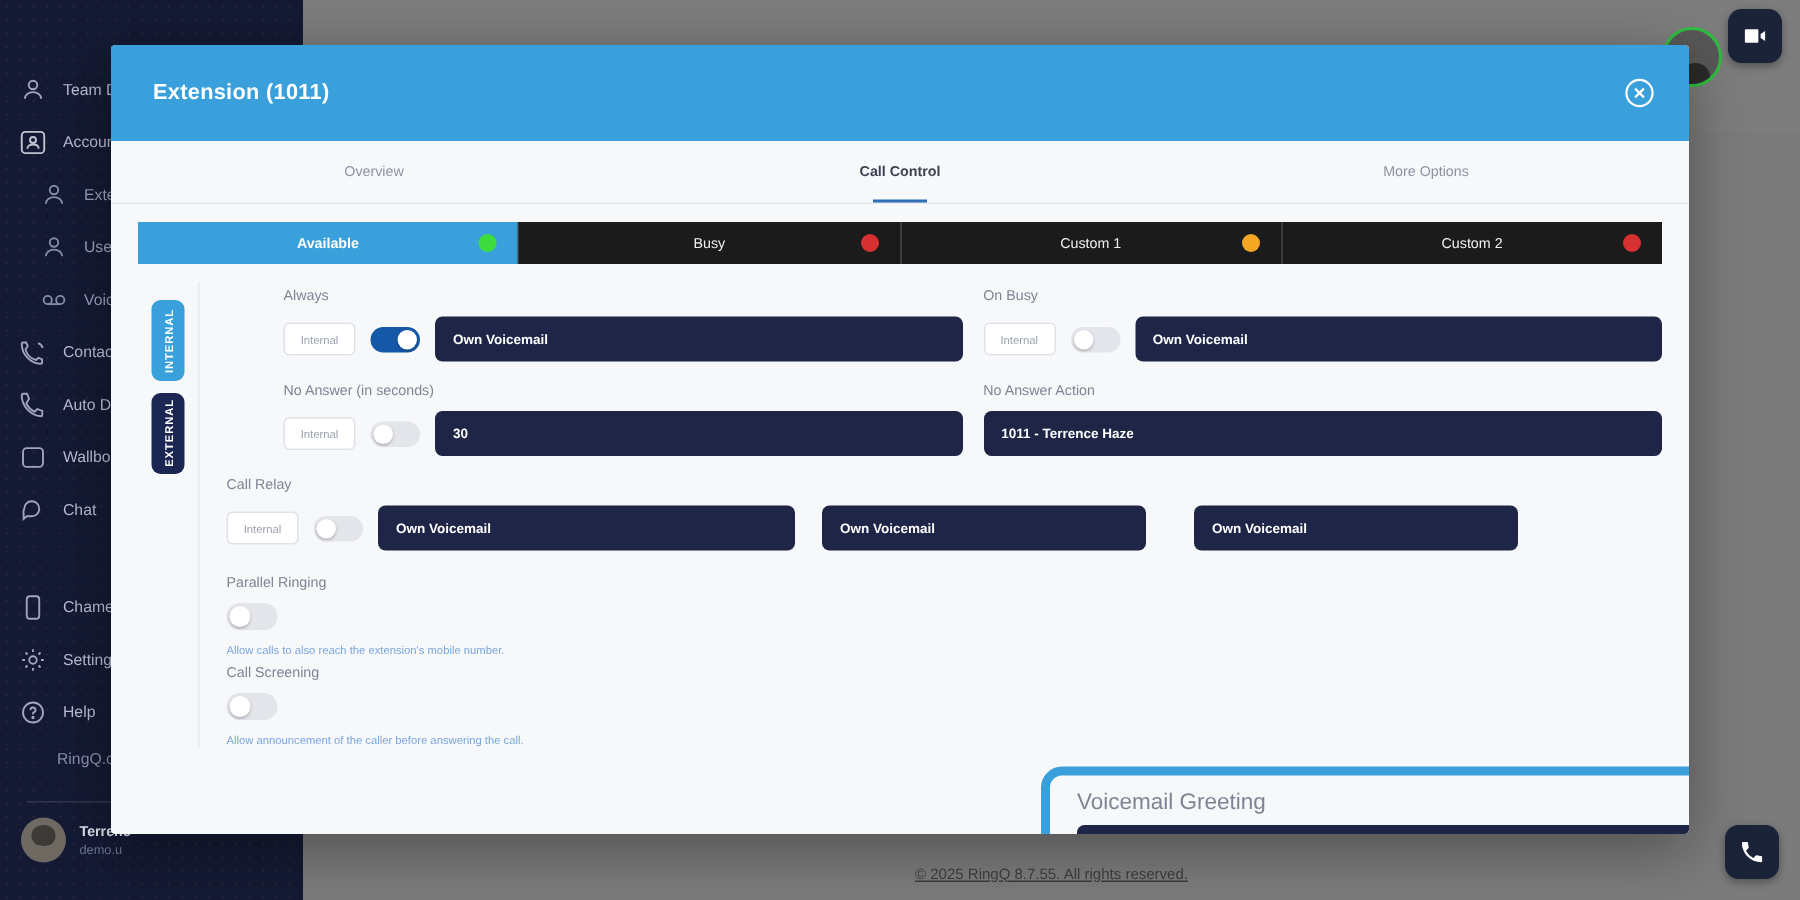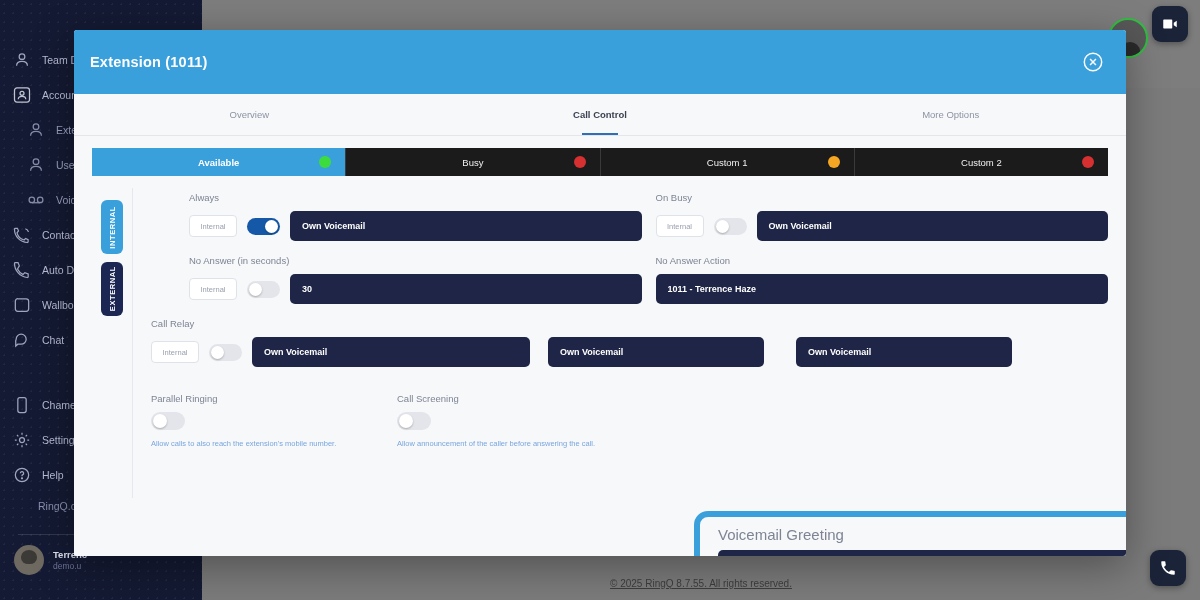--- a/index.html
+++ b/index.html
@@ -83,21 +83,21 @@
   
   #modal {
     position: absolute; left: 74px; top: 30px; width: 1052px; height: 526px;
     background: #f7f8fa; border-radius: 3px;
     box-shadow: 0 10px 40px rgba(0,0,0,.35);
     display: flex; flex-direction: column; overflow: hidden;
   }
 
   #modal-header {
     height: 64px; background: #3aa0dc; display: flex; align-items: center;
-    padding: 0 16px; flex: none; position: relative;
+    padding: 0 28px; flex: none; position: relative;
   }
   #modal-title { color: #fff; font-size: 14.5px; font-weight: bold; letter-spacing: .2px; }
   #modal-close {
     position: absolute; right: 22px; top: 50%; transform: translateY(-50%);
     width: 22px; height: 22px; cursor: pointer;
   }
   #modal-close svg { width: 22px; height: 22px; }
 
   #modal-tabs {
     height: 42px; background: #f7f8fa; display: flex; flex: none;
@@ -190,21 +190,21 @@
   
   #grid {
     display: grid; grid-template-columns: 1fr 1fr; column-gap: 14px;
     row-gap: 14px;
     margin-left: 38px;
   }
   .cell { min-width: 0; }
 
   
   #bottom-row {
-    display: flex; gap: 16px; margin-top: 26px;
+    display: flex; gap: 5px; margin-top: 16px; flex-direction: column;
   }
   .bottom-block { width: 230px; }
   .bottom-help {
     font-size: 7.5px; color: #79a6dd; margin-top: 9px;
   }
 
   
   #highlight-box {
     position: absolute; left: 620px; top: 375px; width: 488px; height: 90px;
     border: 6px solid #3aa0dc; border-radius: 14px; background: #f7f8fa;

